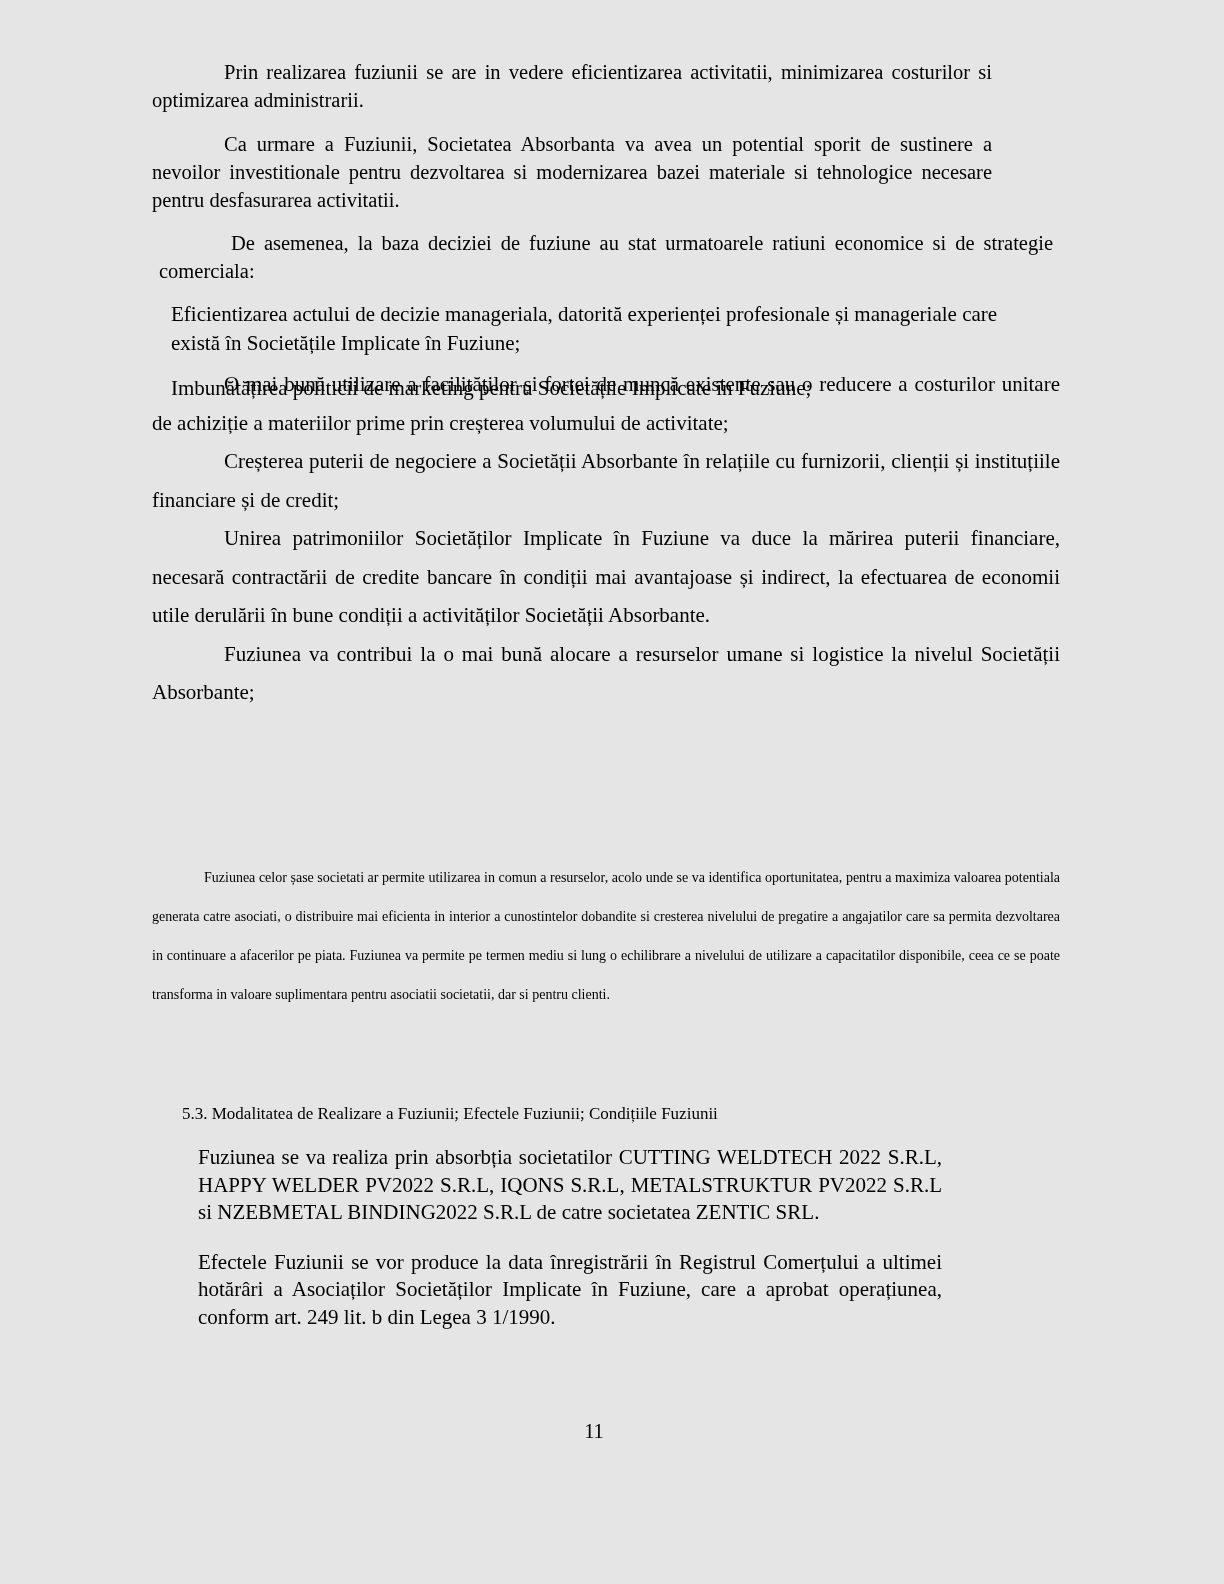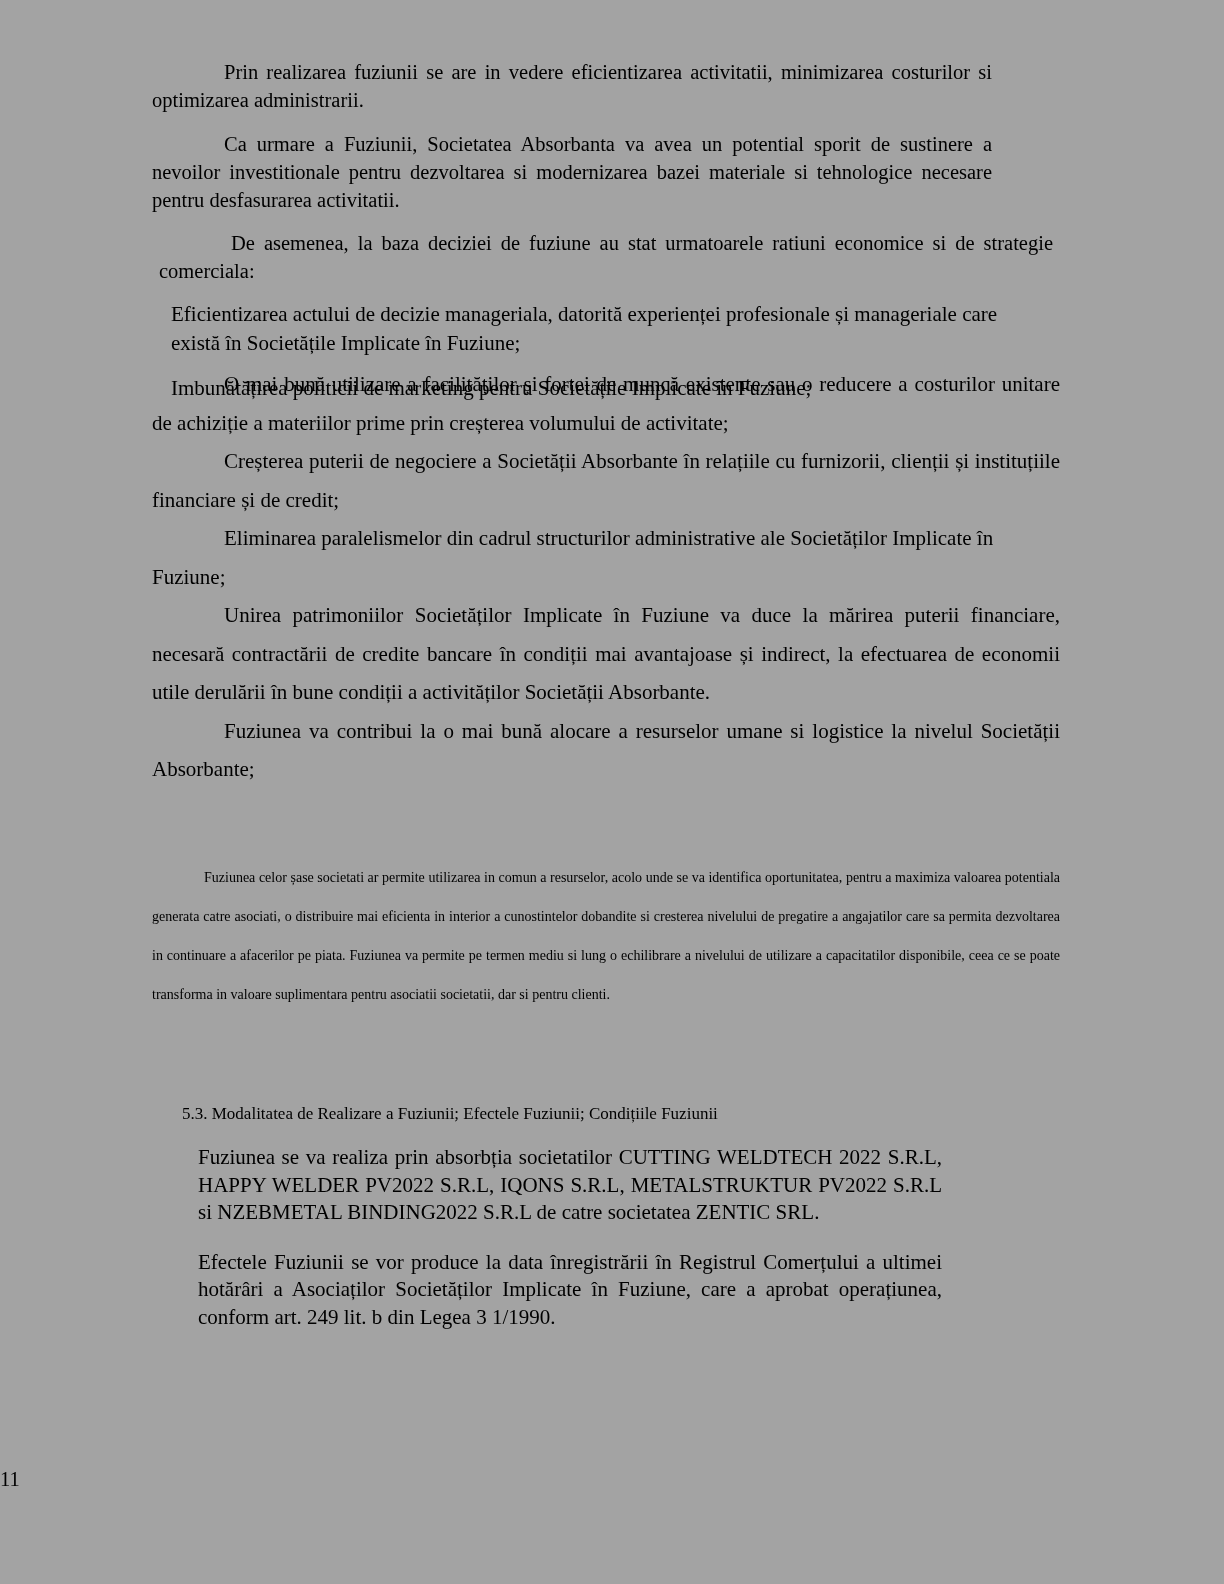--- a/index.html
+++ b/index.html
@@ -9,21 +9,21 @@
     background: #ffffff;
   }
   body {
     font-family: "Liberation Serif", "DejaVu Serif", serif;
     color: #000000;
   }
   .page {
     position: relative;
     width: 1224px;
     height: 1584px;
-    background: #a3a3a3;
+    background: #e5e5e5;
     margin: 0 auto;
     overflow: hidden;
   }
 
   
   .blockA {
     position: absolute;
     left: 152px;
     top: 58px;
     width: 840px;
@@ -122,23 +122,23 @@
     text-indent: 0;
   }
   .blockF .sub.last { margin-bottom: 0; }
 
   
   .folio {
     position: absolute;
     left: 0;
     top: 1418px;
     width: 1188px;
+    text-align: center;
     font-size: 20.5px;
     line-height: 26px;
-    margin-top: 48px;
   }
 </style>
 </head>
 <body>
 
 <div class="page">
 
   <div class="blockA">
     <p>Prin realizarea fuziunii se are in vedere eficientizarea activitatii, minimizarea costurilor si optimizarea administrarii.</p>
     <p class="last">Ca urmare a Fuziunii, Societatea Absorbanta va avea un potential sporit de sustinere a nevoilor investitionale pentru dezvoltarea si modernizarea bazei materiale si tehnologice necesare pentru desfasurarea activitatii.</p>
@@ -149,21 +149,20 @@
   </div>
 
   <div class="blockC">
     <p>Eficientizarea actului de decizie manageriala, datorită experienței profesionale și manageriale care există în Societățile Implicate în Fuziune;</p>
     <p>Imbunătățirea politicii de marketing pentru Societățile Implicate în Fuziune;</p>
   </div>
 
   <div class="blockD">
     <p>O mai bună utilizare a facilităților și forței de muncă existente sau o reducere a costurilor unitare de achiziție a materiilor prime prin creșterea volumului de activitate;</p>
     <p>Creșterea puterii de negociere a Societății Absorbante în relațiile cu furnizorii, clienții și instituțiile financiare și de credit;</p>
-    <p class="nojust">Eliminarea paralelismelor din cadrul structurilor administrative ale Societăților Implicate în Fuziune;</p>
     <p>Unirea patrimoniilor Societăților Implicate în Fuziune va duce la mărirea puterii financiare, necesară contractării de credite bancare în condiții mai avantajoase și indirect, la efectuarea de economii utile derulării în bune condiții a activităților Societății Absorbante.</p>
     <p>Fuziunea va contribui la o mai bună alocare a resurselor umane si logistice la nivelul Societății Absorbante;</p>
   </div>
 
   <div class="blockE">
     <p>Fuziunea celor șase societati ar permite utilizarea in comun a resurselor, acolo unde se va identifica oportunitatea, pentru a maximiza valoarea potentiala generata catre asociati, o distribuire mai eficienta in interior a cunostintelor dobandite si cresterea nivelului de pregatire a angajatilor care sa permita dezvoltarea in continuare a afacerilor pe piata. Fuziunea va permite pe termen mediu si lung o echilibrare a nivelului de utilizare a capacitatilor disponibile, ceea ce se poate transforma in valoare suplimentara pentru asociatii societatii, dar si pentru clienti.</p>
   </div>
 
   <div class="blockF">
     <p class="heading">5.3. Modalitatea de Realizare a Fuziunii; Efectele Fuziunii; Condițiile Fuziunii</p>

